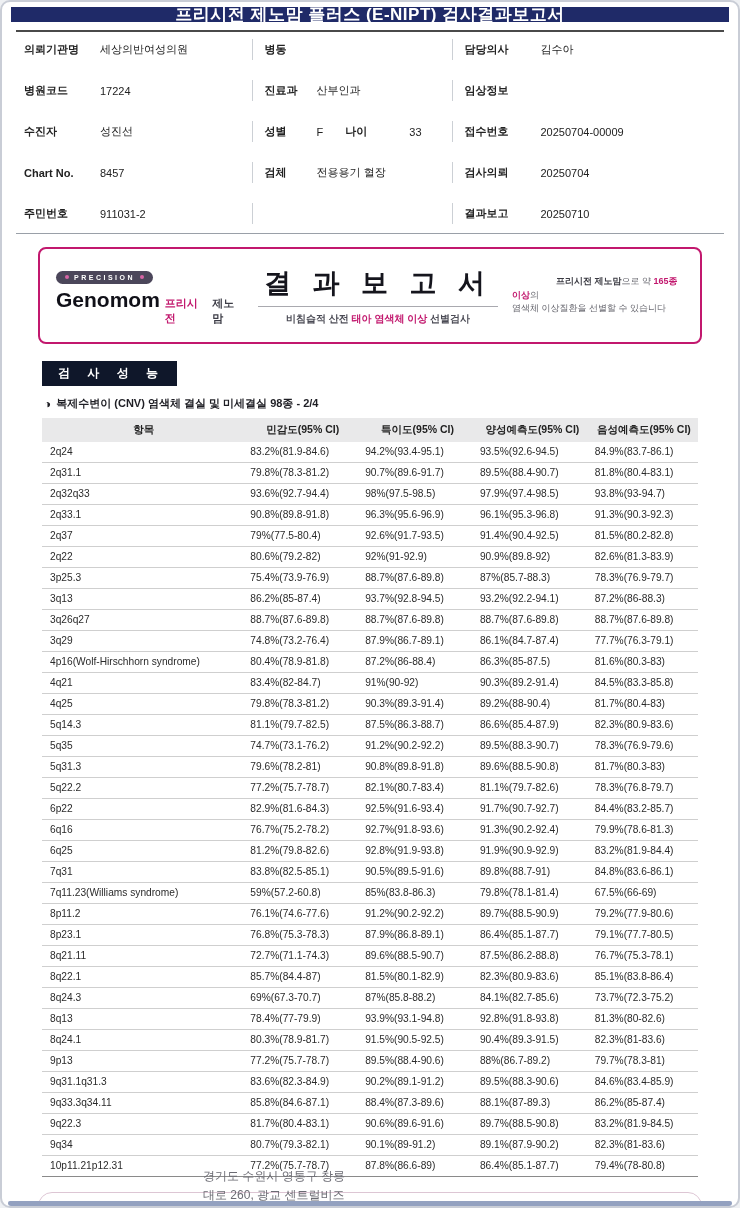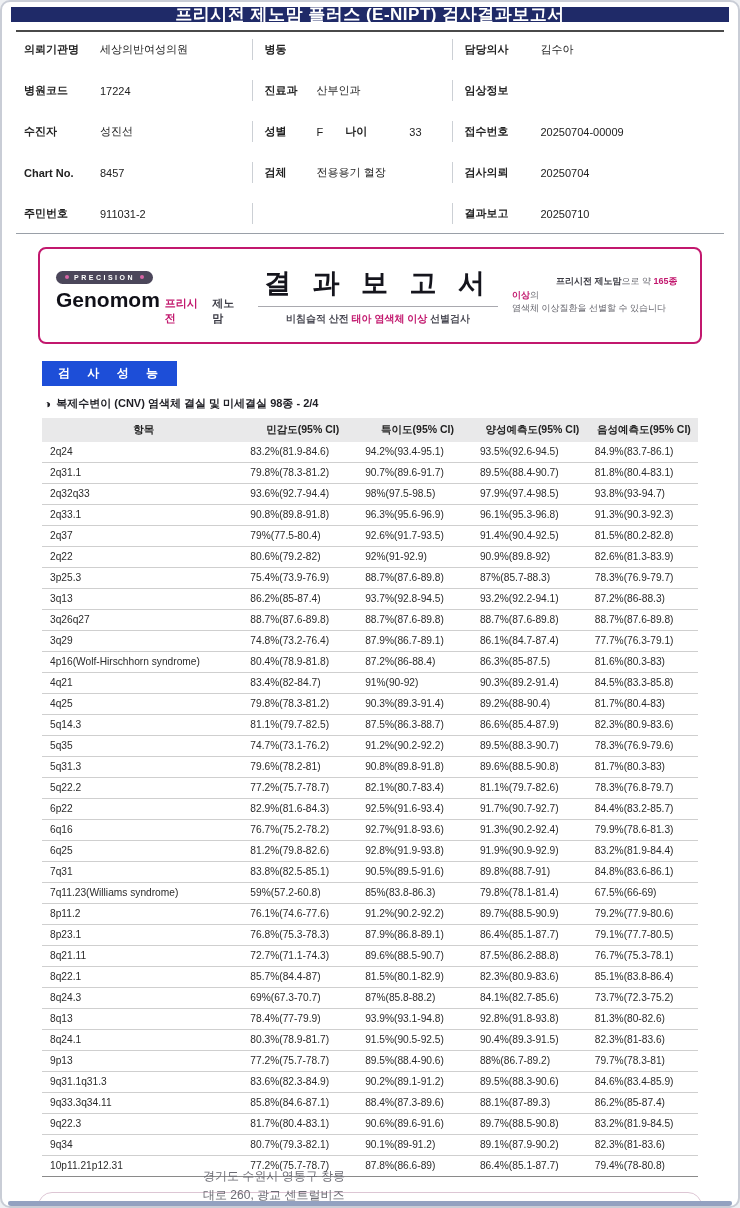--- a/index.html
+++ b/index.html
@@ -29,21 +29,21 @@
   .banner-center { flex:1; text-align:center; padding:0 4px; }
   .banner-title { font-size:27px; font-weight:800; color:#15151d; letter-spacing:7px; white-space:nowrap; }
   .banner-divider { width:240px; border-top:1px solid #a9a9af; margin:5px auto; }
   .banner-subtitle { font-size:10px; font-weight:bold; color:#4b4b55; }
   .banner-subtitle .accent { color:#c2186e; }
   .banner-tagline { width:172px; flex:none; font-size:9px; color:#66666e; line-height:1.55; }
   .banner-tagline .strong { color:#3a3a42; font-weight:bold;margin-left:44px; }
   .banner-tagline .accent { color:#c2186e; font-weight:bold; }
 
   .performance { margin:17px 40px 0; }
-  .section-label { display:inline-block; background:#1d4ed8; color:#fff; font-size:12px; font-weight:bold; letter-spacing:7px; padding:4px 12px 4px 16px; }
+  .section-label { display:inline-block; background:#0f172a; color:#fff; font-size:12px; font-weight:bold; letter-spacing:7px; padding:4px 12px 4px 16px; }
   .table-subtitle { margin:10px 0 7px 2px; font-size:11px; color:#1e1e24; font-weight:bold; display:flex; align-items:center; gap:5px; }
   .half-circle { font-size:12px; line-height:1; }
   table.perf-table { width:100%; border-collapse:collapse; }
   .perf-table th { background:#e9e9ea; font-size:10.5px; font-weight:bold; color:#222; padding:5px 4px; text-align:center; }
   .perf-table td { font-size:10.2px; color:#2a2a2a; padding:4px 5px; border-bottom:1px solid #cfcfcf; line-height:12px; text-align:left; }
   .perf-table td.item { padding-left:8px; }
   .perf-table tbody tr:last-child td { border-bottom:1px solid #8a8a8a; }
 
   .footer-box { margin:15px 36px 0; border:1px solid #ddc6d4; border-radius:14px; height:62px; display:flex; align-items:center; padding:0 20px; gap:14px; }
   .f-logo { display:flex; align-items:center; gap:6px; flex:none; }

